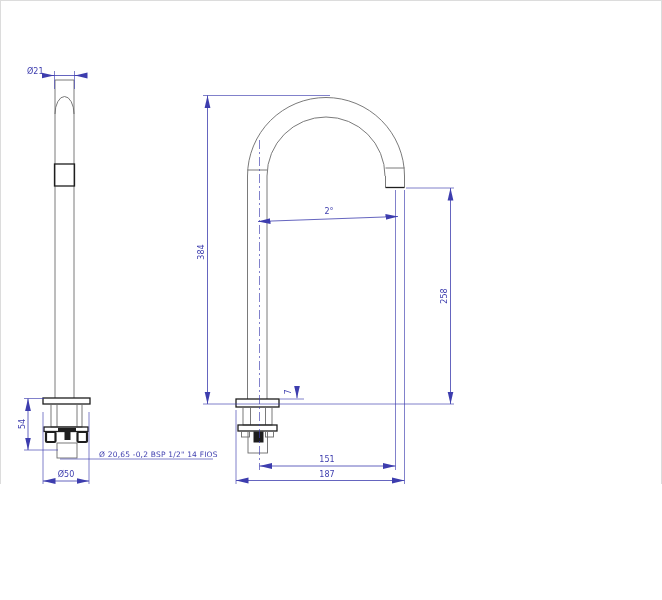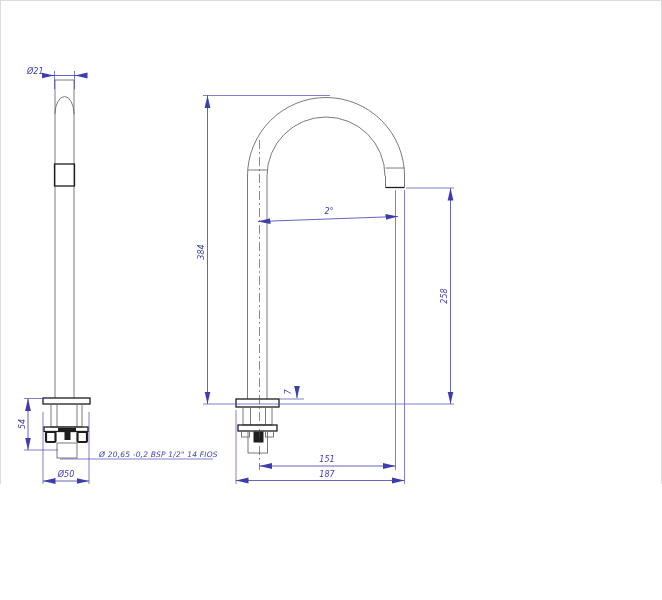--- a/index.html
+++ b/index.html
@@ -1,16 +1,16 @@
 <!DOCTYPE html>
 <html style="--dim: #3d3dae; --geo: #6b6b6b; --dark: #1e1e1e; --bg: #ffffff;"><head>
 <meta charset="utf-8">
 <style>
   html,body{margin:0;padding:0;background:var(--bg,#fff);}
-  .canvas{width:662px;height:484px;position:relative;background:var(--bg,#fff);font-style:italic;}
+  .canvas{width:662px;height:484px;position:relative;background:var(--bg,#fff);}
   svg{display:block;}
   text{font-family:"DejaVu Sans", sans-serif;font-size:8px;fill:var(--dim,#3d3dae);}
   .note{font-size:7.5px;letter-spacing:0.2px;}
   .geo{stroke:var(--geo,#6b6b6b);stroke-width:0.9;fill:none;}
   .dark{stroke:var(--dark,#1e1e1e);stroke-width:1.3;fill:none;}
   .darkthick{stroke:var(--dark,#1e1e1e);stroke-width:2.2;fill:none;}
   .fillDark{fill:var(--dark,#1e1e1e);stroke:none;}
   .dim{stroke:var(--dim,#3d3dae);stroke-width:0.8;fill:none;}
   .ext{stroke:var(--dim,#3d3dae);stroke-width:0.65;fill:none;}
   .cl{stroke:var(--dim,#3d3dae);stroke-width:0.65;fill:none;stroke-dasharray:9 3 2 3;}

